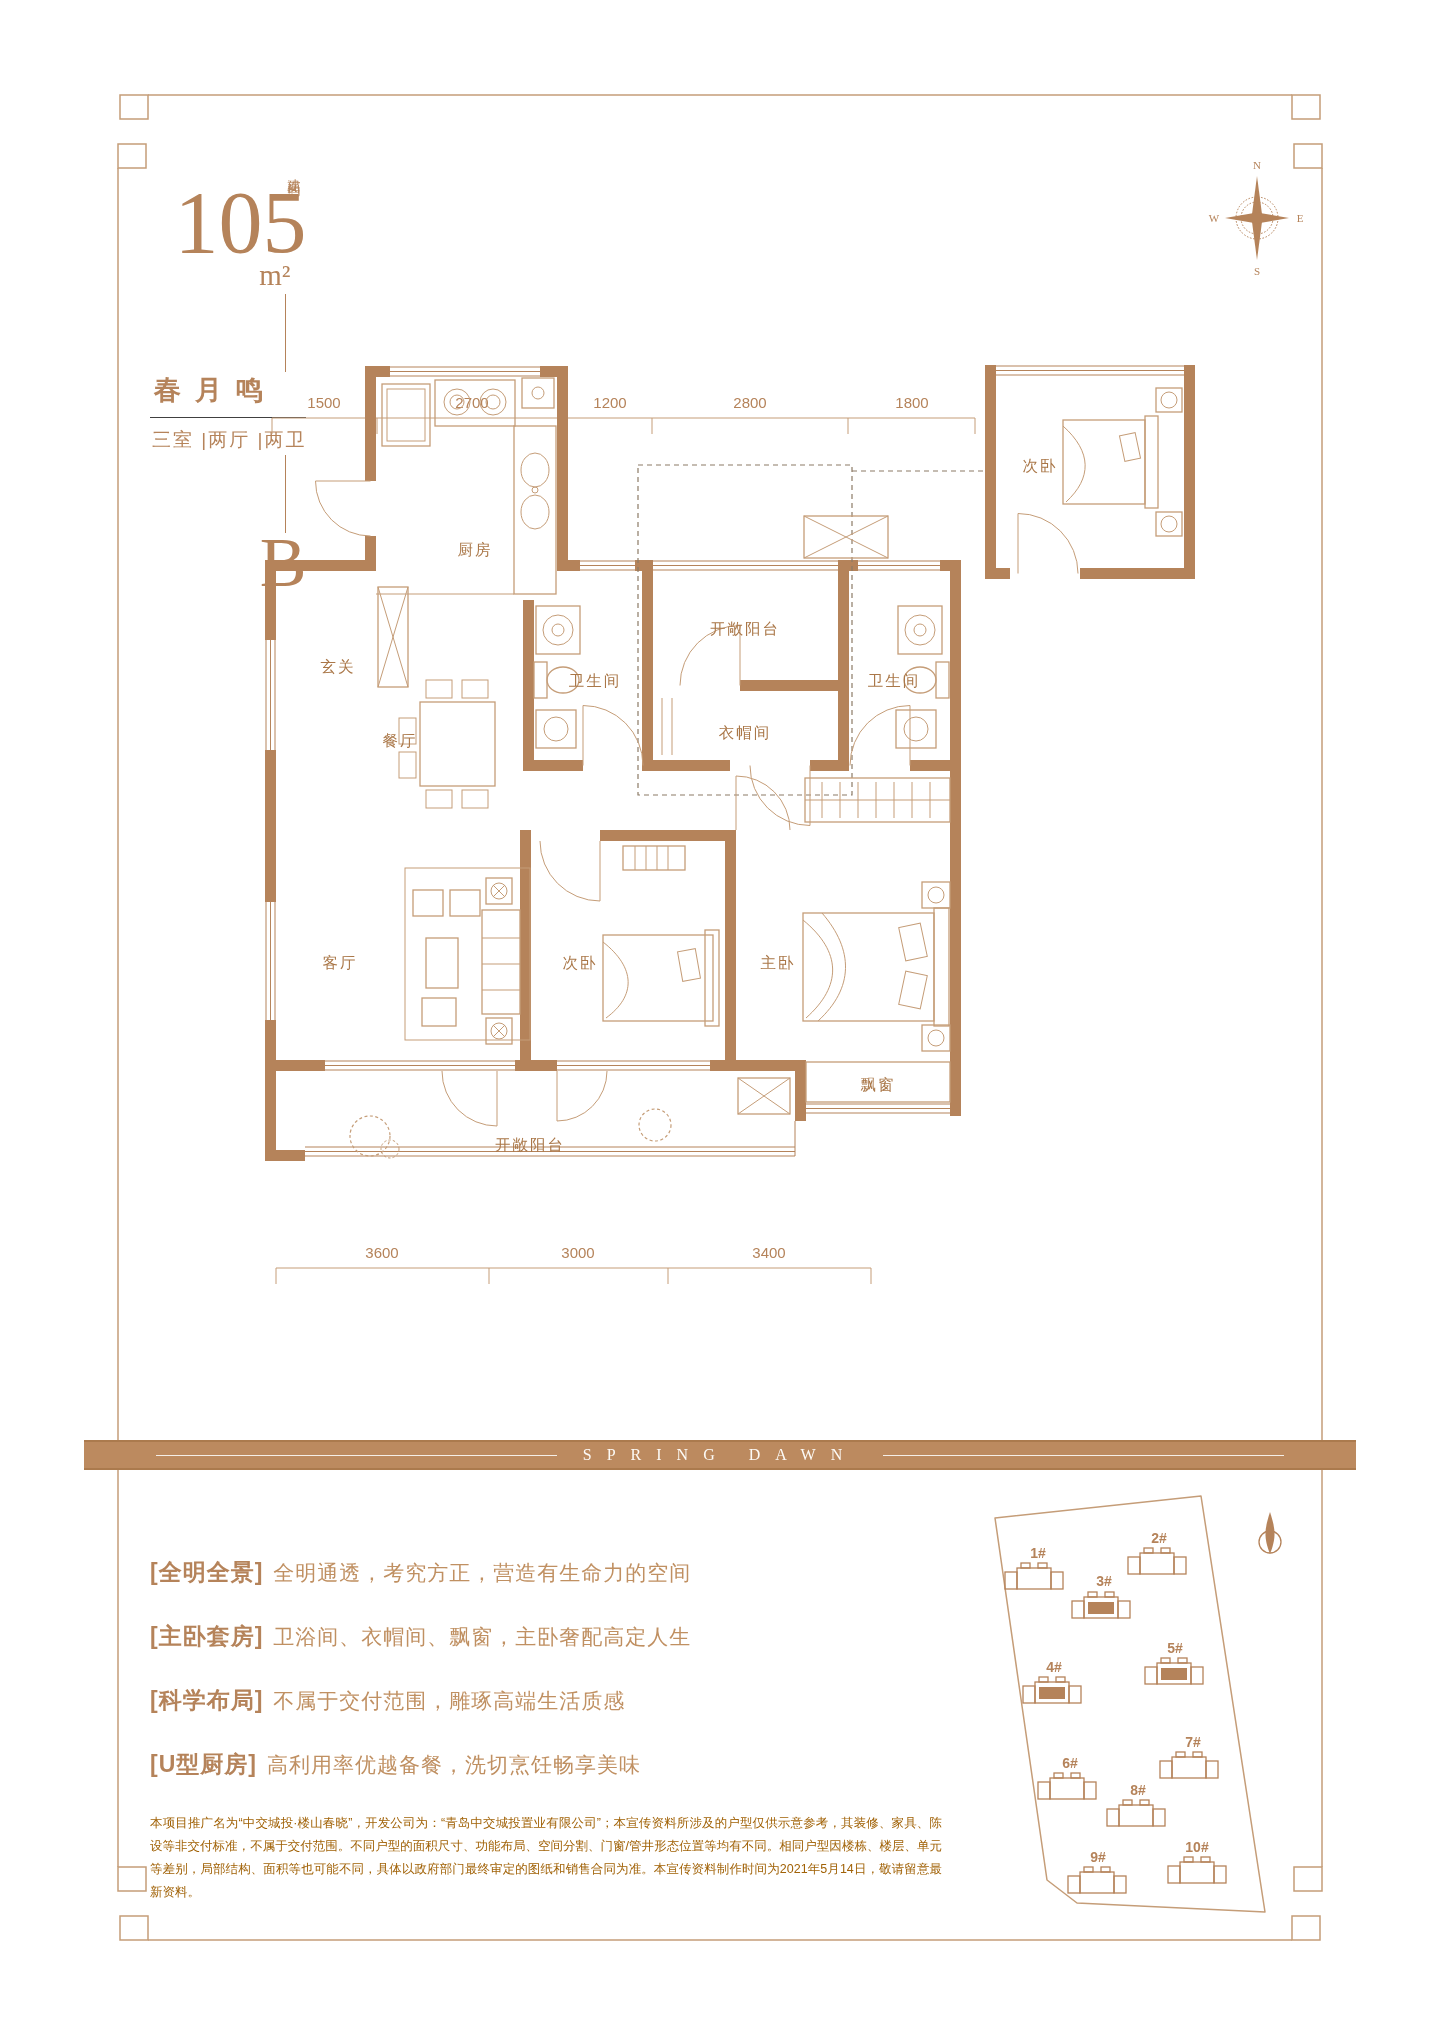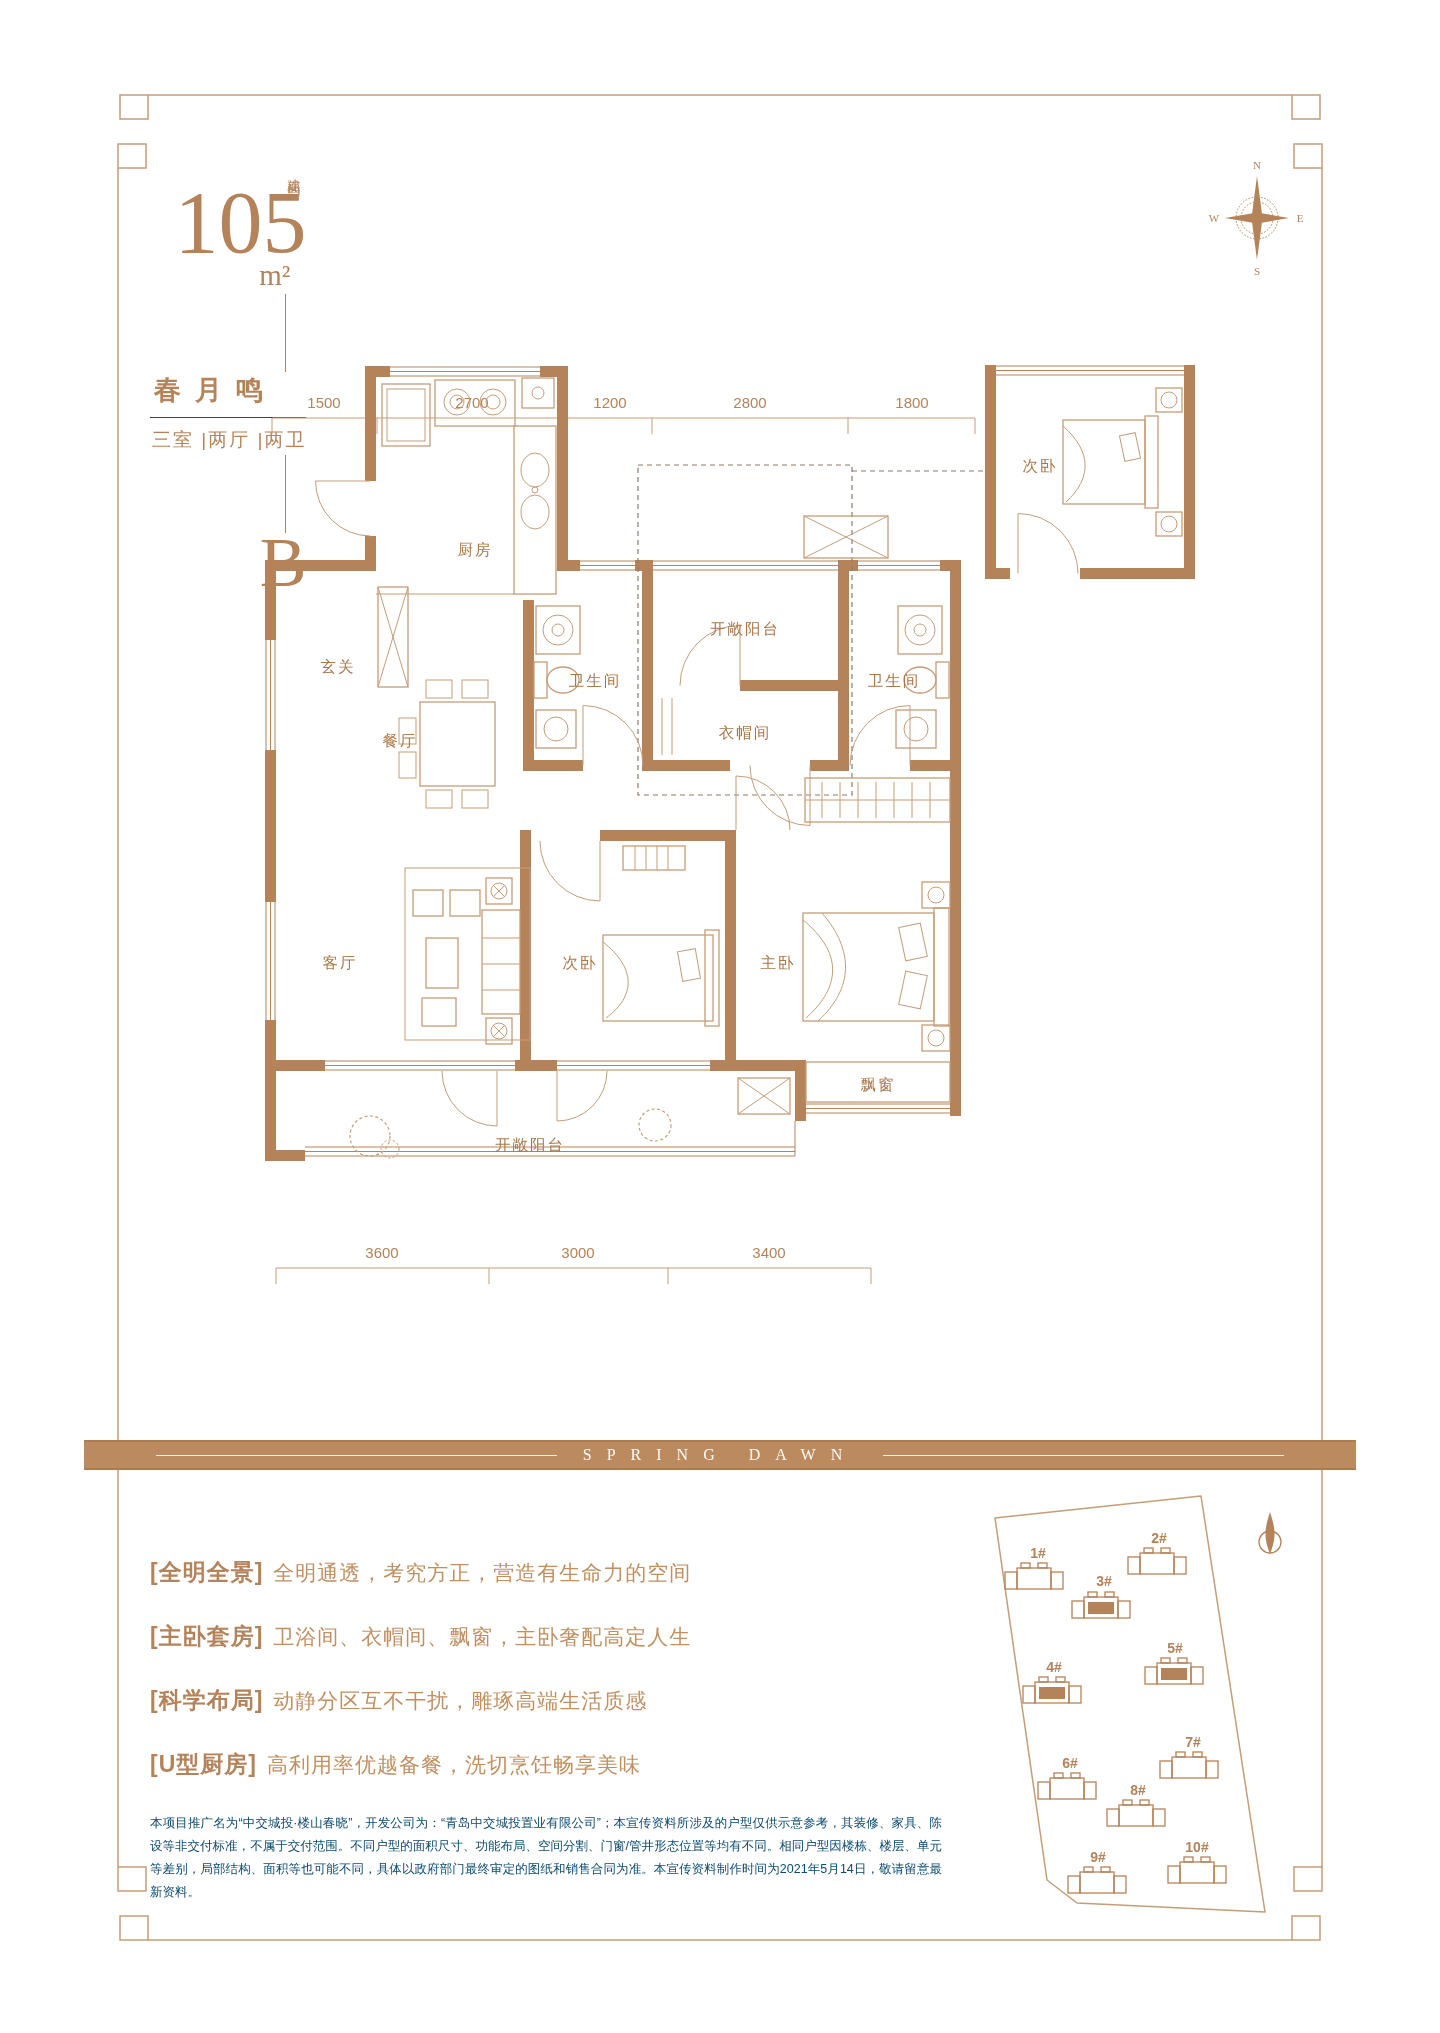--- a/index.html
+++ b/index.html
@@ -30,21 +30,21 @@
                letter-spacing:15px;margin:0 26px;white-space:nowrap;}
 
   
   .features{position:absolute;left:150px;top:1524px;}
   .feat{display:flex;align-items:baseline;margin-bottom:25px;white-space:nowrap;margin-top:33px;}
   .feat .tag{font-size:23px;font-weight:bold;color:#b5835a;letter-spacing:1px;margin-right:10px;}
   .feat .desc{font-size:21px;color:#c09062;letter-spacing:1px;}
 
   
   .disclaimer{position:absolute;left:150px;top:1812px;width:792px;font-size:12.5px;line-height:23px;
-              color:#0c4a6e;text-align:justify;}
+              color:#a16207;text-align:justify;}
 
   
   .w{fill:#b5835a;}
   .thin{stroke:#c59d78;stroke-width:1.3;fill:none;}
   .thin2{stroke:#c59d78;stroke-width:1;fill:none;}
   .winline{stroke:#b5835a;stroke-width:1;}
   .dash{stroke:#8c7b66;stroke-width:1.2;fill:none;stroke-dasharray:5 4;}
   .lbl{fill:#aa7748;font-size:15.5px;letter-spacing:2px;text-anchor:middle;
        font-family:"Liberation Sans","DejaVu Sans",sans-serif;}
   .dim{fill:#b5835a;font-size:15px;text-anchor:middle;font-family:"Liberation Sans","DejaVu Sans",sans-serif;}
@@ -400,21 +400,21 @@
     <div class="feat">
       <span class="tag">[全明全景]</span>
       <span class="desc">全明通透，考究方正，营造有生命力的空间</span>
     </div>
     <div class="feat">
       <span class="tag">[主卧套房]</span>
       <span class="desc">卫浴间、衣帽间、飘窗，主卧奢配高定人生</span>
     </div>
     <div class="feat">
       <span class="tag">[科学布局]</span>
-      <span class="desc">动静分区互不干扰，雕琢高端生活质感</span>
+      <span class="desc">不属于交付范围，雕琢高端生活质感</span>
     </div>
     <div class="feat">
       <span class="tag">[U型厨房]</span>
       <span class="desc">高利用率优越备餐，洗切烹饪畅享美味</span>
     </div>
   </div>
 
   <div class="disclaimer">本项目推广名为“中交城投·楼山春晓”，开发公司为：“青岛中交城投置业有限公司”；本宣传资料所涉及的户型仅供示意参考，其装修、家具、陈设等非交付标准，不属于交付范围。不同户型的面积尺寸、功能布局、空间分割、门窗/管井形态位置等均有不同。相同户型因楼栋、楼层、单元等差别，局部结构、面积等也可能不同，具体以政府部门最终审定的图纸和销售合同为准。本宣传资料制作时间为2021年5月14日，敬请留意最新资料。</div>
 
   <svg class="abs" style="left:965px;top:1470px" width="370" height="480" viewBox="0 0 370 480">

